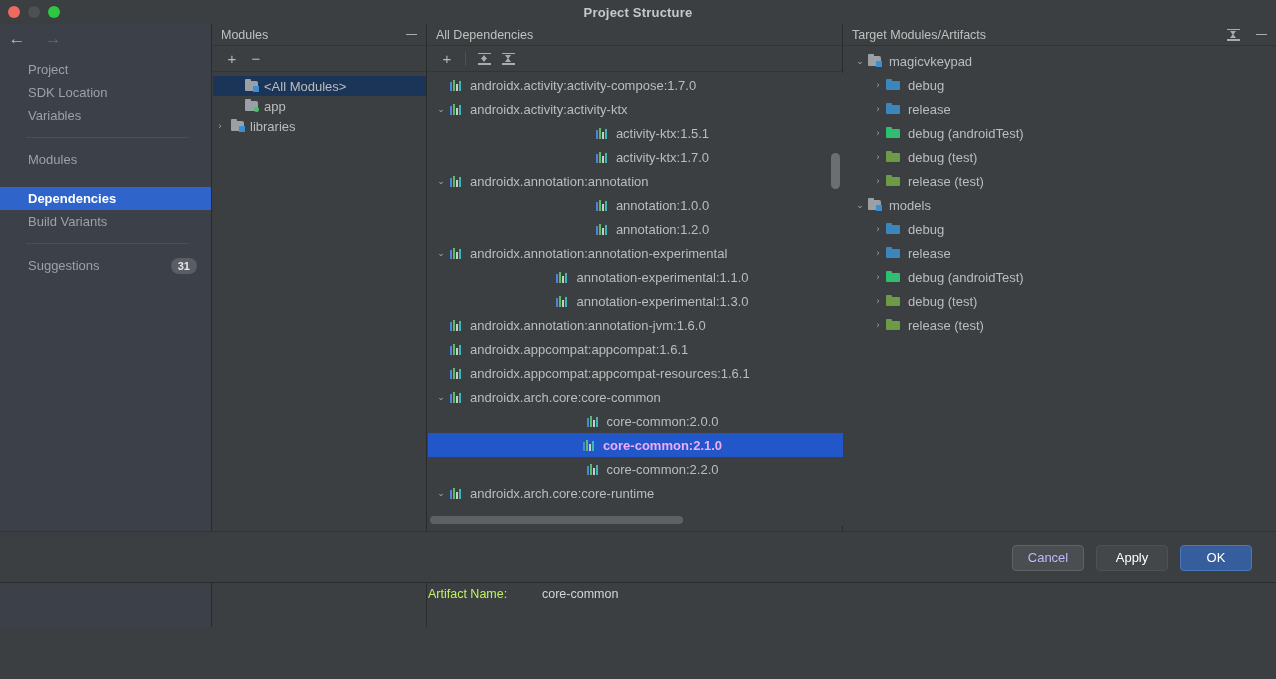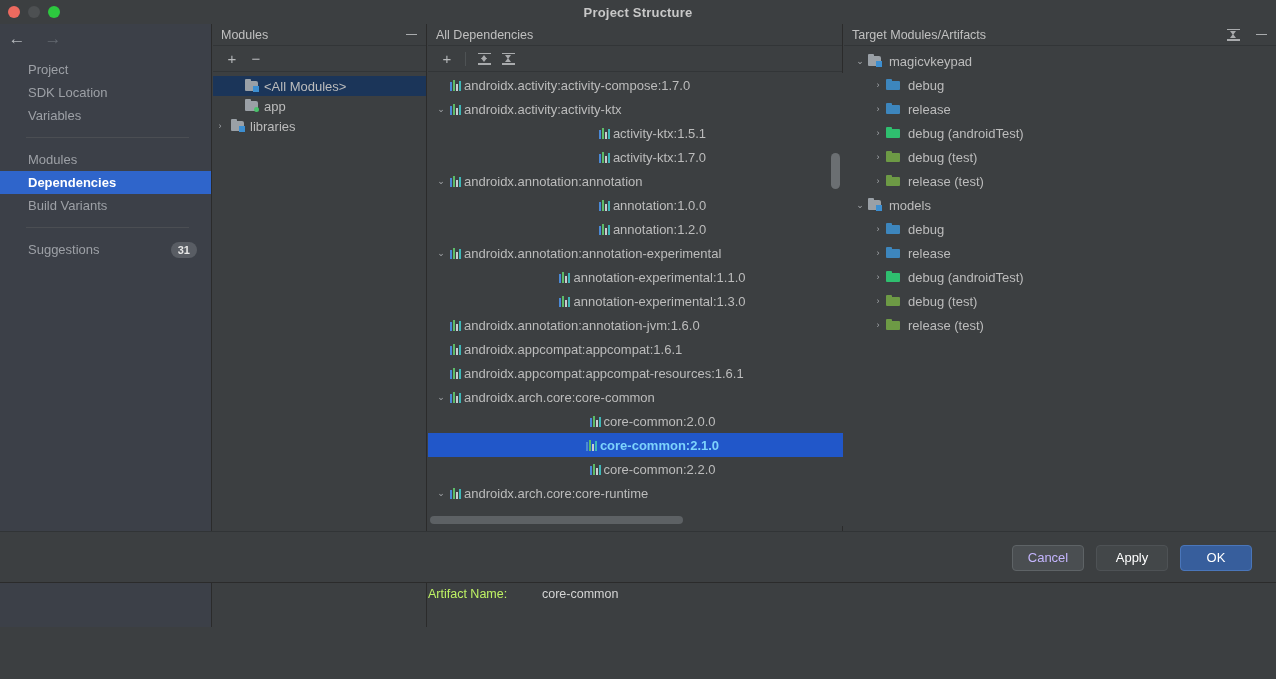--- a/index.html
+++ b/index.html
@@ -34,21 +34,21 @@
   .nav-arrows { height: 28px; display: flex; align-items: center; padding-left: 6px; gap: 14px; }
   .arrow { width: 22px; height: 22px; display: flex; align-items: center; justify-content: center;
            font-size: 17px; line-height: 1; }
   .arrow.back { color: #b4b7bb; }
   .arrow.fwd { color: #636870; }
   .side-group { padding-top: 6px; }
   .side-item {
     height: 23px; display: flex; align-items: center; padding-left: 28px;
     color: #9da0a6; font-size: 13px; white-space: nowrap;
   }
-  .side-item.active { background: #2f65cb; color: #ffffff; font-weight: bold; }
+  .side-item.active { background: #2f65cb; color: #ffffff; font-weight: bold; margin-top: 16px; }
   .side-sep { height: 1px; background: #4b4e53; margin: 10px 22px 10px 26px; }
   .badge {
     margin-left: auto; margin-right: 14px;
     background: #595d64; color: #e6e6e6; border-radius: 9px;
     font-size: 11px; font-weight: bold; padding: 1px 7px; line-height: 14px;
   }
 
   
   .panel-header {
     height: 22px; display: flex; align-items: center;
@@ -120,25 +120,25 @@
     background: #3c3f41; border-right: 1px solid #2b2b2b;
   }
   .deps-list {
     position: absolute; left: 0; top: 49px; width: 415px; height: 453px;
     background: #3c3f41; overflow: hidden;
   }
   .drow {
     height: 24px; display: flex; align-items: center; white-space: nowrap;
     font-size: 13px; color: #bcbcbc; padding-right: 6px;
   }
-  .drow.sel { background: #2157c9; color: #7dd3fc; font-weight: bold; }
+  .drow.sel { background: #2157c9; color: #f0abfc; font-weight: bold; }
   .drow .twisty { width: 18px; min-width: 18px; }
   .drow.lvl0 { padding-left: 4px; }
   .drow.lvl1 { padding-left: 40px; justify-content: center; }
-  .drow .dlabel { }
+  .drow .dlabel { margin-left: 6px; }
 
   .vscroll { position: absolute; right: 3px; top: 52px; width: 9px; height: 440px; }
   .vthumb  { position: absolute; left: 0; top: 28px; width: 9px; height: 36px;
              background: #6b6f72; border-radius: 5px; }
   .hscroll { position: absolute; left: 0; bottom: 0; width: 415px; height: 11px; }
   .hthumb  { position: absolute; left: 2px; top: 1px; width: 253px; height: 8px;
              background: #5d6164; border-radius: 5px; }
 
   .details {
     position: absolute; left: 0; top: 510px; width: 415px; height: 93px;

